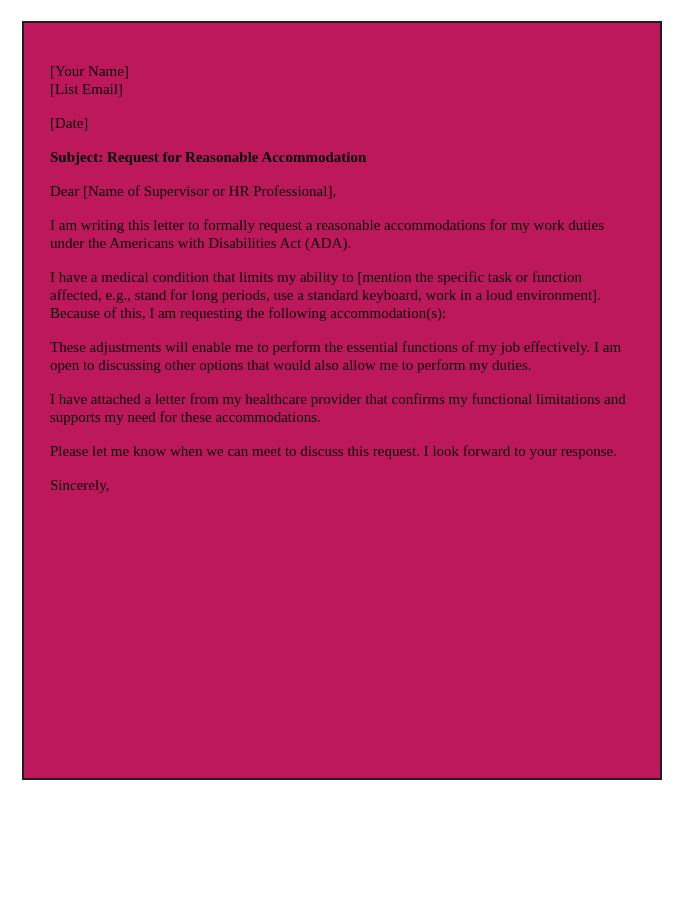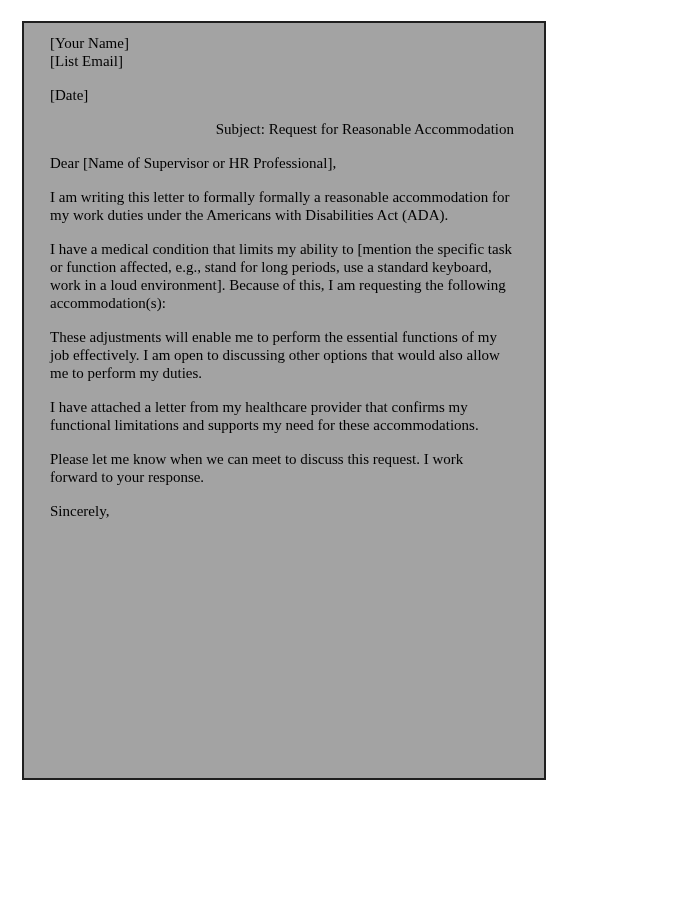--- a/index.html
+++ b/index.html
@@ -11,44 +11,43 @@
     width: 700px;
     height: 900px;
     position: relative;
     font-family: "Liberation Serif", "DejaVu Serif", serif;
     color: #000000;
   }
   .letter-frame {
     position: absolute;
     left: 22px;
     top: 21px;
-    width: 524px;
+    width: 640px;
     height: 759px;
     border: 2px solid #1f1f1f;
     box-sizing: border-box;
-    background: #a3a3a3;
-    padding: 11px 30px 0 26px;
+    background: #be185d;
+    padding: 39px 30px 0 26px;
     overflow: hidden;
   }
   .letter-body {
     font-size: 15px;
     line-height: 18px;
   }
   .block {
     margin: 0 0 16px 0;
   }
   .line {
     white-space: nowrap;
   }
   .para {
     margin: 0 0 16px 0;
   }
   .subject {
-    font-weight: normal;
-    text-align: right;
+    font-weight: bold;
   }
 </style>
 </head>
 <body>
 
 <div class="letter-frame">
   <div class="letter-body">
 
     <div class="block">
       <div class="line">[Your Name]</div>
@@ -59,22 +58,22 @@
       <div class="line">[Date]</div>
     </div>
 
     <div class="block">
     </div>
 
     <div class="para subject">Subject: Request for Reasonable Accommodation</div>
 
     <div class="para">Dear [Name of Supervisor or HR Professional],</div>
 
-    <div class="para">I am writing this letter to formally formally a reasonable accommodation for my work duties under the Americans with Disabilities Act (ADA).</div>
+    <div class="para">I am writing this letter to formally request a reasonable accommodations for my work duties under the Americans with Disabilities Act (ADA).</div>
     <div class="para">I have a medical condition that limits my ability to [mention the specific task or function affected, e.g., stand for long periods, use a standard keyboard, work in a loud environment]. Because of this, I am requesting the following accommodation(s):</div>
     <div class="para">These adjustments will enable me to perform the essential functions of my job effectively. I am open to discussing other options that would also allow me to perform my duties.</div>
     <div class="para">I have attached a letter from my healthcare provider that confirms my functional limitations and supports my need for these accommodations.</div>
-    <div class="para">Please let me know when we can meet to discuss this request. I work forward to your response.</div>
+    <div class="para">Please let me know when we can meet to discuss this request. I look forward to your response.</div>
 
     <div class="para">Sincerely,</div>
 
   </div>
 </div>
 
 </body></html>

